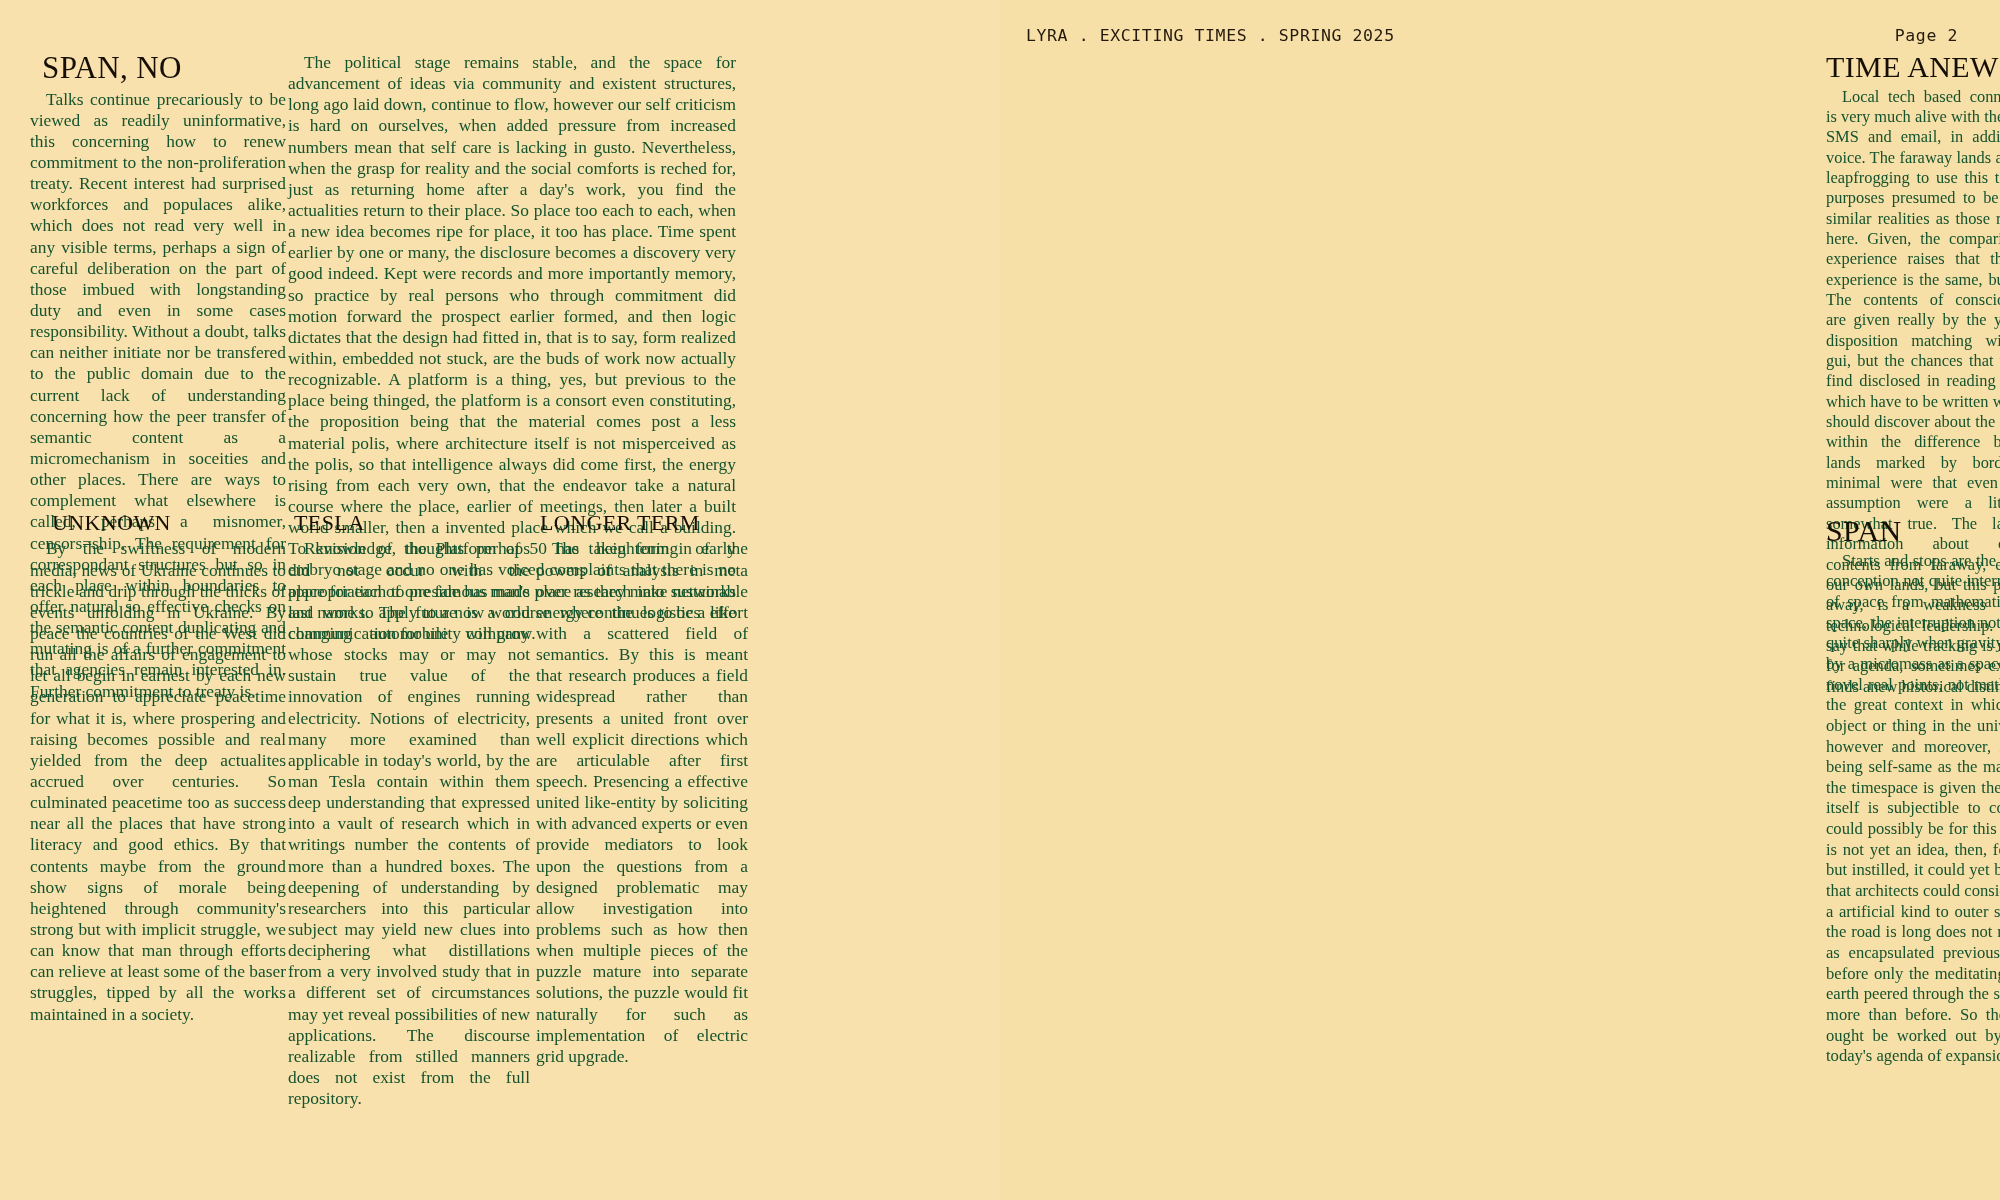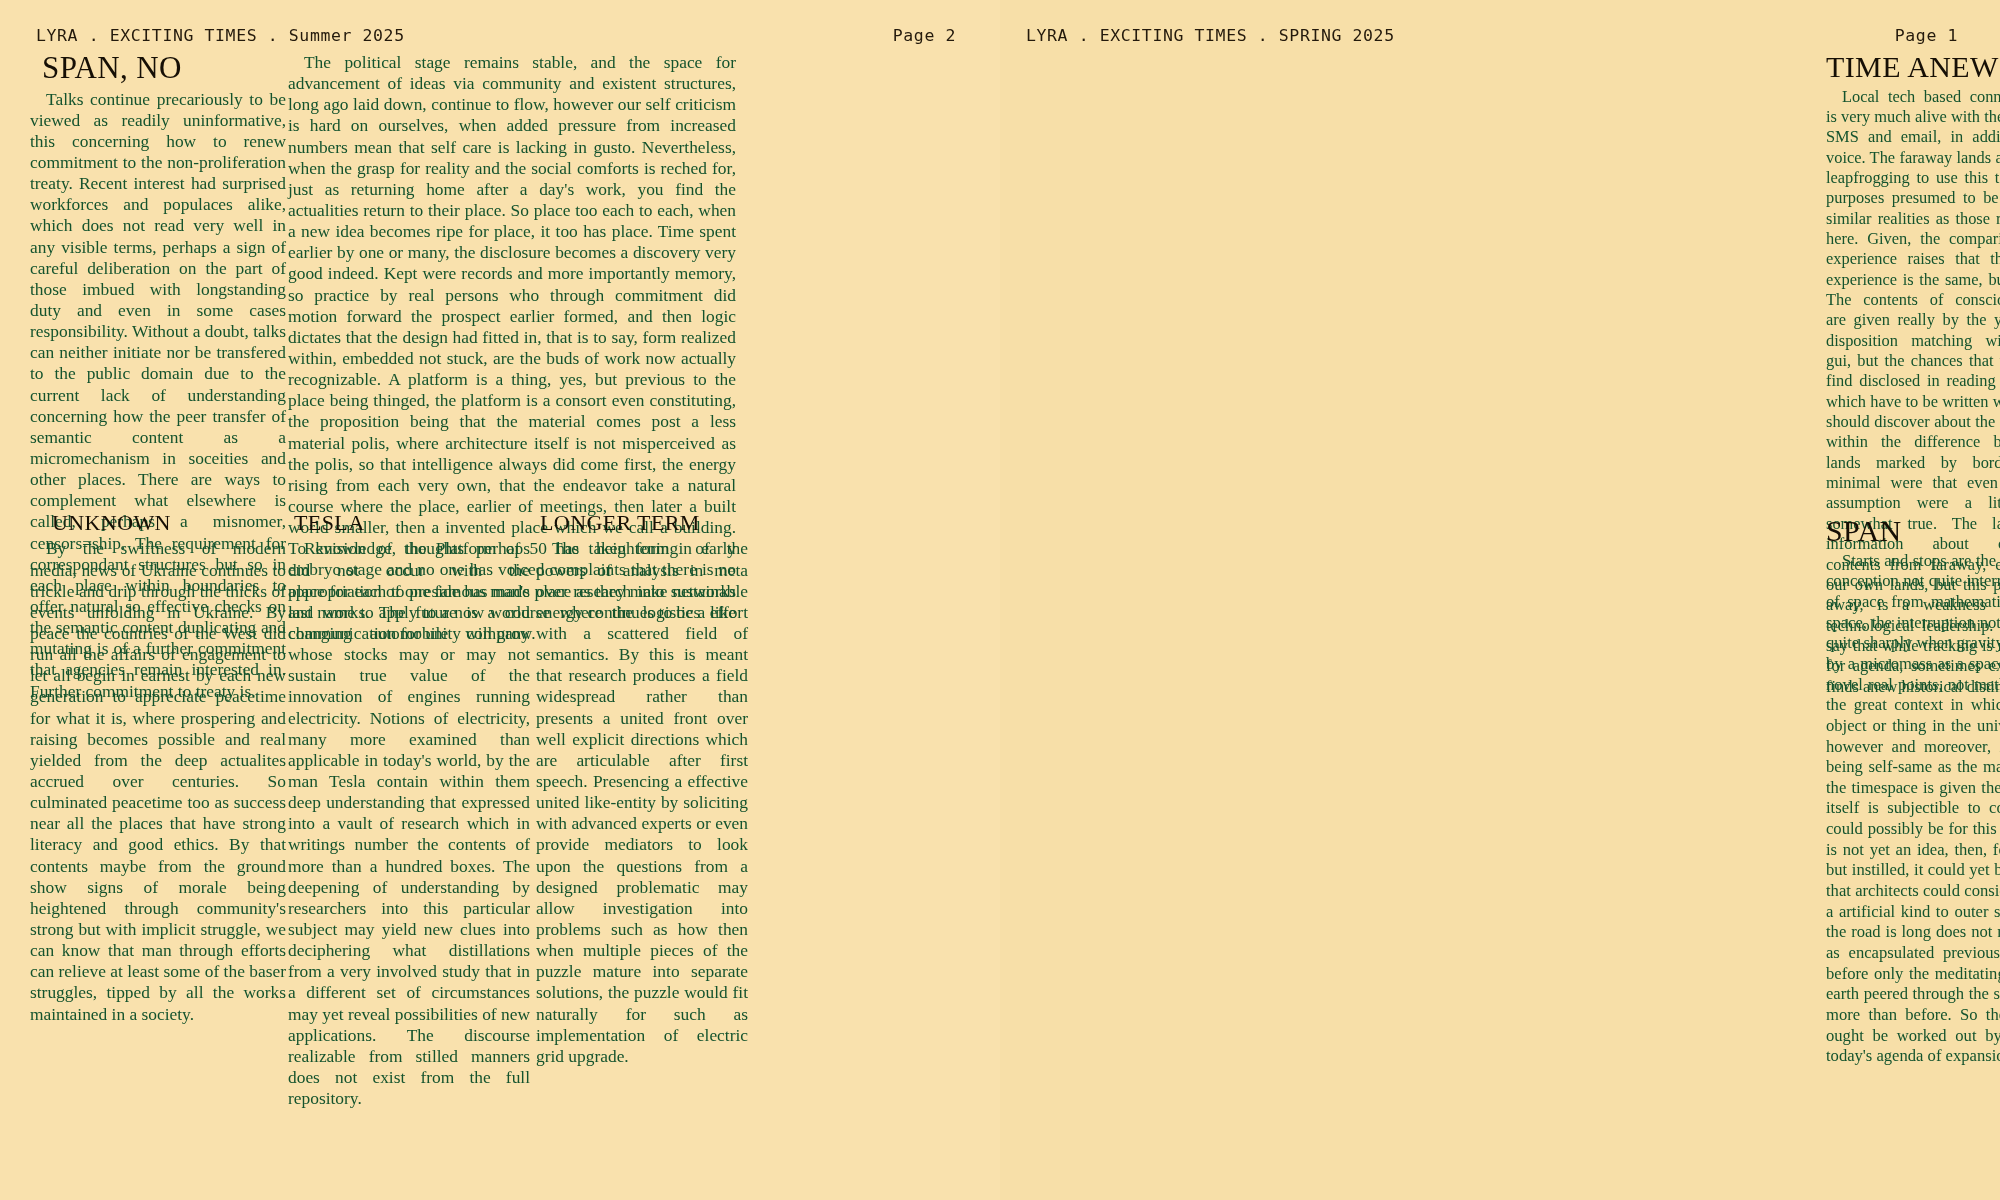--- a/index.html
+++ b/index.html
@@ -104,24 +104,20 @@
   #l-c1 .hl, #l-c2 .hl { font-size: 31px; }
   #l-c3 .hl, #l-c4 .hl, #l-c5 .hl { font-size: 22px; margin-bottom: 4px; }
 </style>
 </head>
 <body>
 
 <div class="spread">
 
   <div class="page page-left">
 
-    <div class="runhead">
-      <span>LYRA . EXCITING TIMES . Summer 2025</span>
-      <span>Page 2</span>
-    </div>
 
     <div class="col" id="l-c1">
       <h2 class="hl">SPAN, NO</h2>
       <p class="body" style="text-indent: 16px;">Talks continue precariously to be viewed as readily uninformative, this concerning how to renew commitment to the non-proliferation treaty. Recent interest had surprised workforces and populaces alike, which does not read very well in any visible terms, perhaps a sign of careful deliberation on the part of those imbued with longstanding duty and even in some cases responsibility. Without a doubt, talks can neither initiate nor be transfered to the public domain due to the current lack of understanding concerning how the peer transfer of semantic content as a micromechanism in soceities and other places. There are ways to complement what elsewhere is called, perhaps a misnomer, censors=ship. The requirement for correspondant structures but so in each place within boundaries to offer natural so effective checks on the semantic content duplicating and mutating is of a further commitment that agencies remain interested in. Further commitment to treaty is.</p>
     </div>
 
     <div class="col" id="l-c2">
       <p class="body" style="text-indent: 16px;">The political stage remains stable, and the space for advancement of ideas via community and existent structures, long ago laid down, continue to flow, however our self criticism is hard on ourselves, when added pressure from increased numbers mean that self care is lacking in gusto. Nevertheless, when the grasp for reality and the social comforts is reched for, just as returning home after a day's work, you find the actualities return to their place. So place too each to each, when a new idea becomes ripe for place, it too has place. Time spent earlier by one or many, the disclosure becomes a discovery very good indeed. Kept were records and more importantly memory, so practice by real persons who through commitment did motion forward the prospect earlier formed, and then logic dictates that the design had fitted in, that is to say, form realized within, embedded not stuck, are the buds of work now actually recognizable. A platform is a thing, yes, but previous to the place being thinged, the platform is a consort even constituting, the proposition being that the material comes post a less material polis, where architecture itself is not misperceived as the polis, so that intelligence always did come first, the energy rising from each very own, that the endeavor take a natural course where the place, earlier of meetings, then later a built world smaller, then a invented place which we call a building. To knowledge, the Platform of 50 has taken form in early embryo stage and no one has voiced complaints that there is no place for each to preside has made place as they make networks and works. The future is a course where the logistics like communication for unity will grow.</p>
     </div>
 
@@ -139,21 +135,21 @@
       <h2 class="hl">LONGER TERM</h2>
       <p class="body" style="text-indent: 16px;">The heightening of the powers of analysis in meta over research into sustainable energy continues to be a effort with a scattered field of semantics. By this is meant that research produces a field widespread rather than presents a united front over well explicit directions which are articulable after first speech. Presencing a effective united like-entity by soliciting with advanced experts or even provide mediators to look upon the questions from a designed problematic may allow investigation into problems such as how then when multiple pieces of the puzzle mature into separate solutions, the puzzle would fit naturally for such as implementation of electric grid upgrade.</p>
     </div>
 
   </div>
 
   <div class="page page-right">
 
     <div class="runhead">
       <span>LYRA . EXCITING TIMES . SPRING 2025</span>
-      <span>Page 1</span>
+      <span>Page 2</span>
     </div>
 
     <div class="col" id="r-c1">
       <h2 class="hl">TIME ANEW</h2>
       <p class="body" style="text-indent: 16px;">Local tech based connections is very much alive with the use of SMS and email, in addition to voice. The faraway lands are now leapfrogging to use this tech for purposes presumed to be giving similar realities as those realities here. Given, the comparison of experience raises that the user experience is the same, but is it? The contents of consciousness are given really by the yield of disposition matching with the gui, but the chances that we can find disclosed in reading reports which have to be written what we should discover about the content within the difference between lands marked by borders is minimal were that even if the assumption were a little or somewhat true. The lack of information about cultural contents from faraway, even in our own lands, but this problem away, is a weakness in our technological leadership. Fair to say that while tracking is not real for agenda, sometimes expertise finds anew historical distinction.</p>
     </div>
 
     <div class="col" id="r-c3">
       <h2 class="hl">SPAN</h2>
       <p class="body" style="text-indent: 16px;">Starts and stops are the markers in a mathematical space by our conception not quite interruptions. Yet for the material conception of space from mathematical method to realization of matter in space, the interruption notion gives pause to the rising and falling quite sharply when gravity is low by a smaller mass, and certainly by a micromass as a space station, in the vaster span, upstarts by novel real points, not mathematical points, forge that which from the great context in which it is in place. So, imagine a stilled object or thing in the universe's space, it sells that it exists, yes, however and moreover, it has the scandalous property or not being self-same as the material which is dark. The truth is when the timespace is given the task of routes of these microobjects, it itself is subjectible to consideration, however low the gravity could possibly be for this is to no particular substance. Substance is not yet an idea, then, for the word itself has no measurability, but instilled, it could yet be the substance from what is a question that architects could consider. The technique to bring substance of a artificial kind to outer space could only be a complex, but thst the road is long does not mean that notions such as measurability as encapsulated previously only as distance should be placed before only the meditating mind at leisure. Classes of objects on earth peered through the space of time but history written became more than before. So then the proposal that an architectonics ought be worked out by a brilliant mind should be large on today's agenda of expansion to manned missions.</p>

